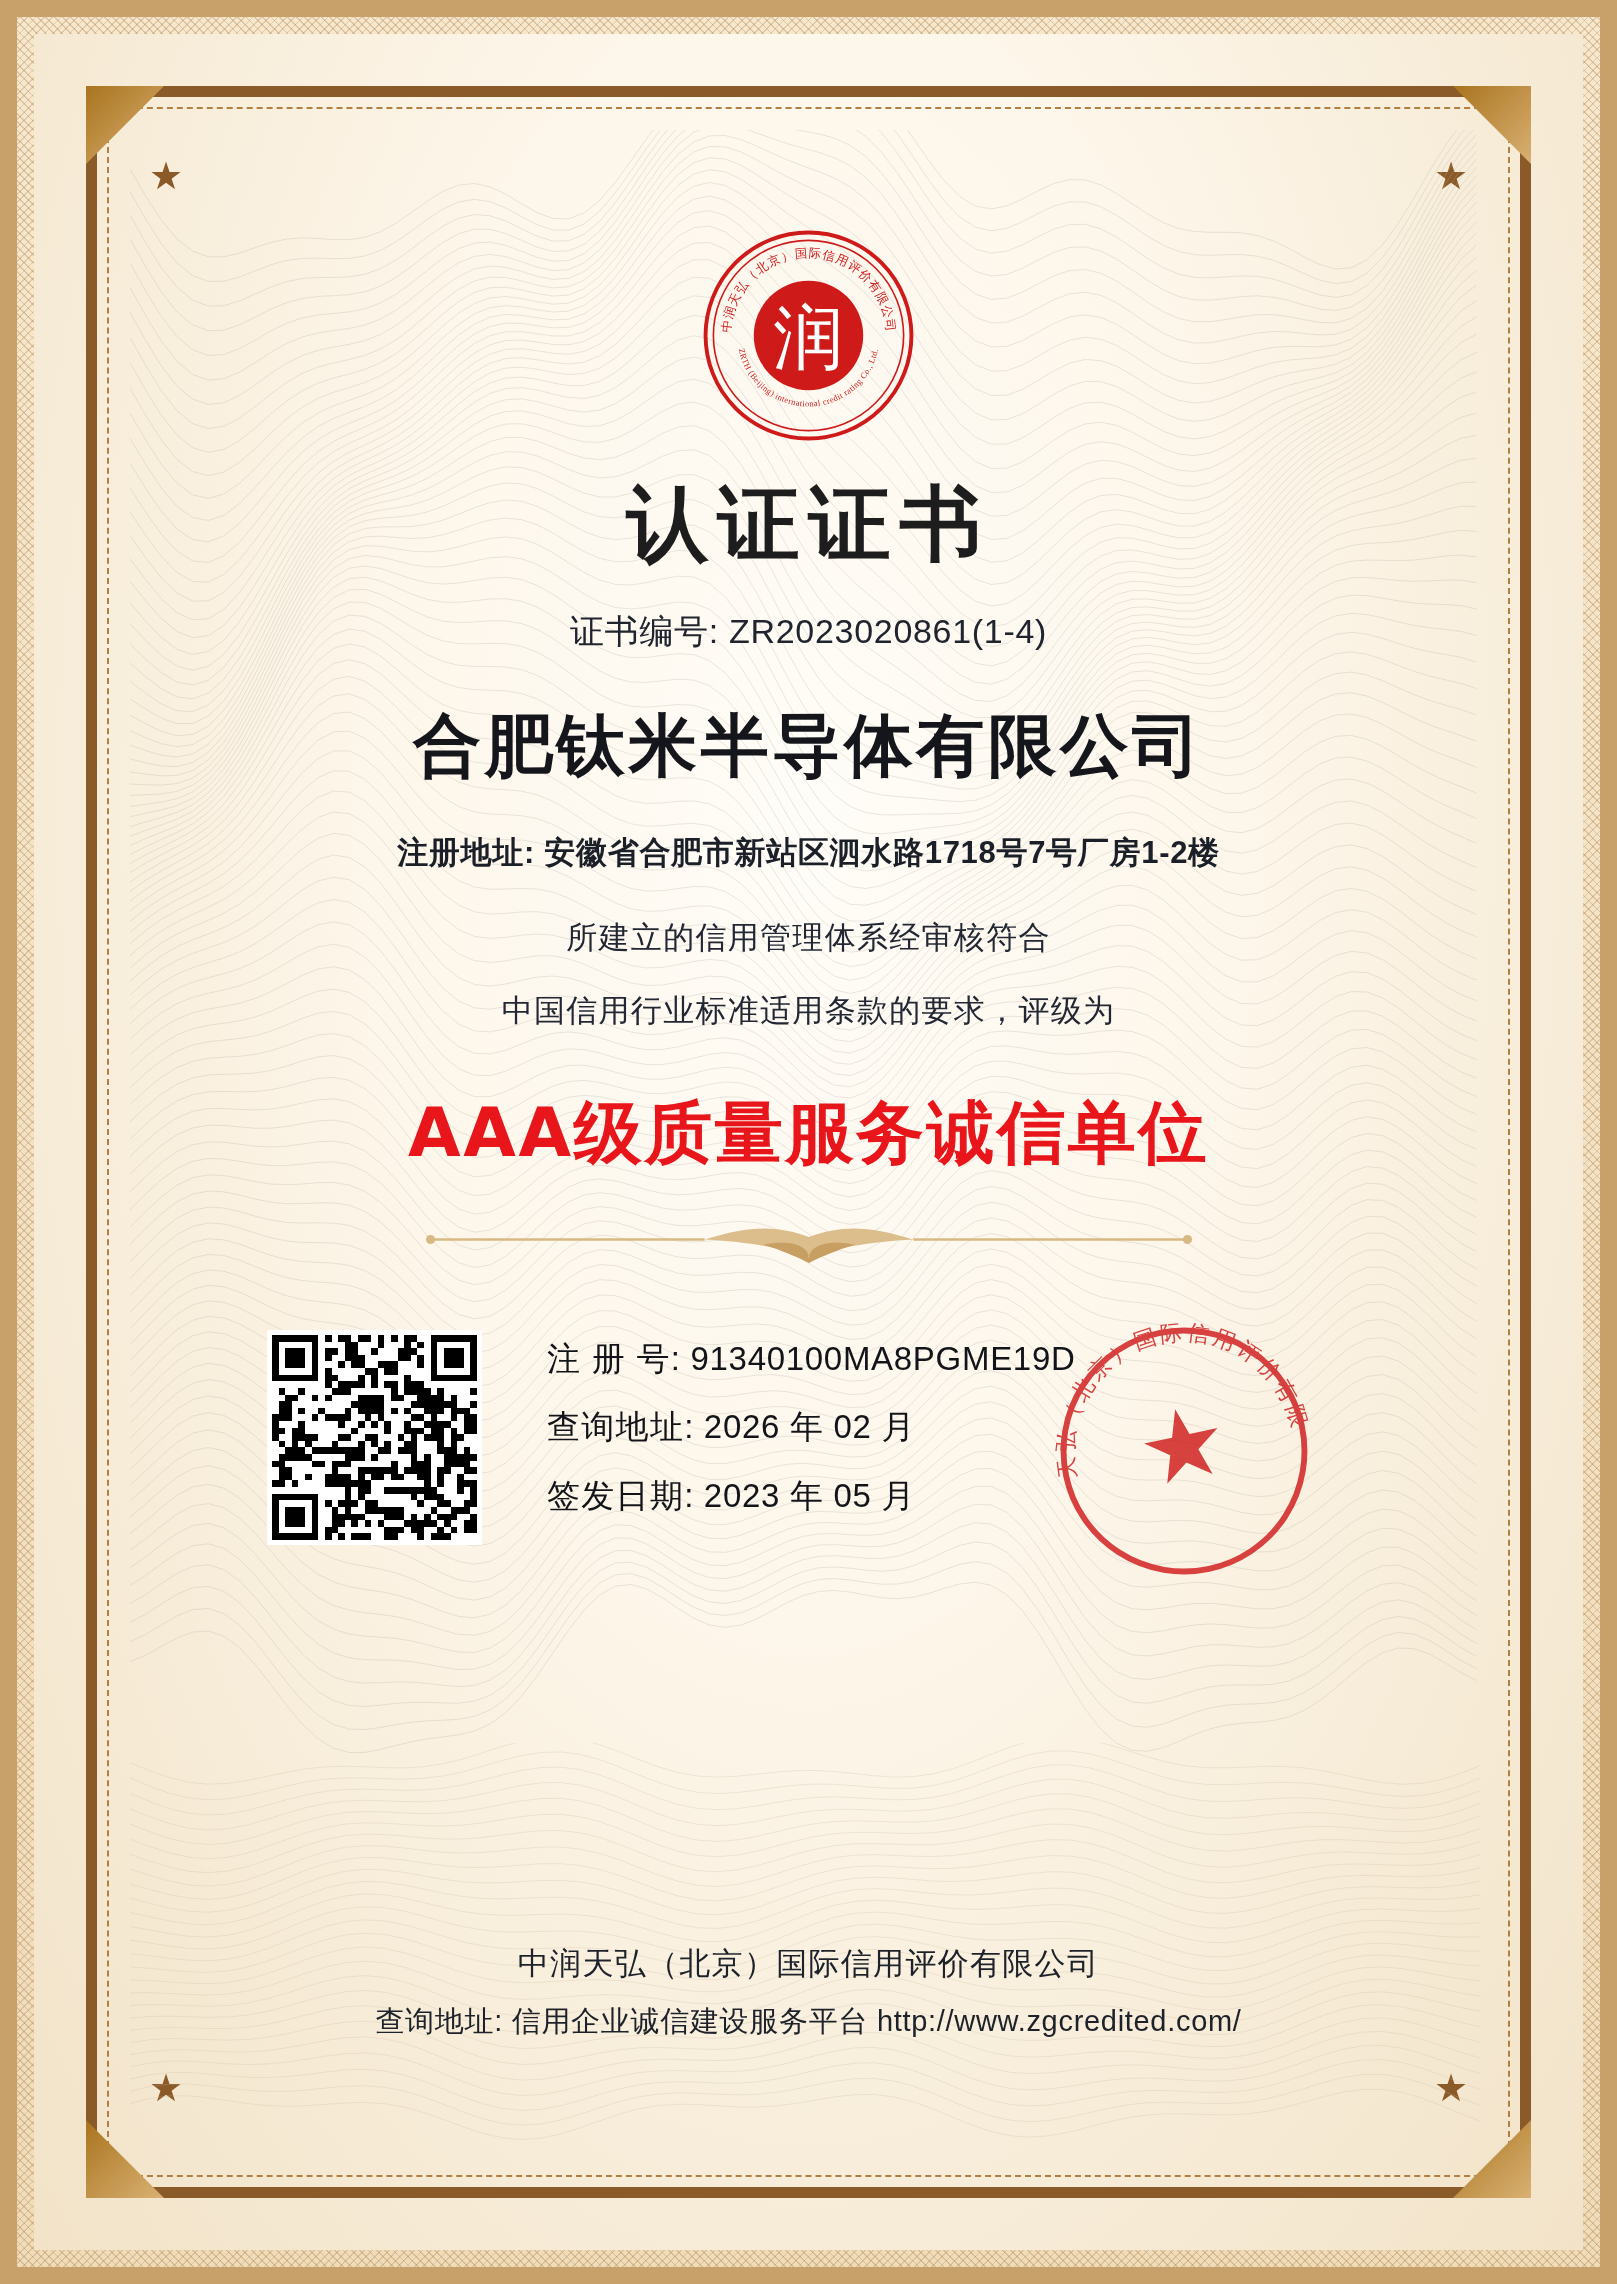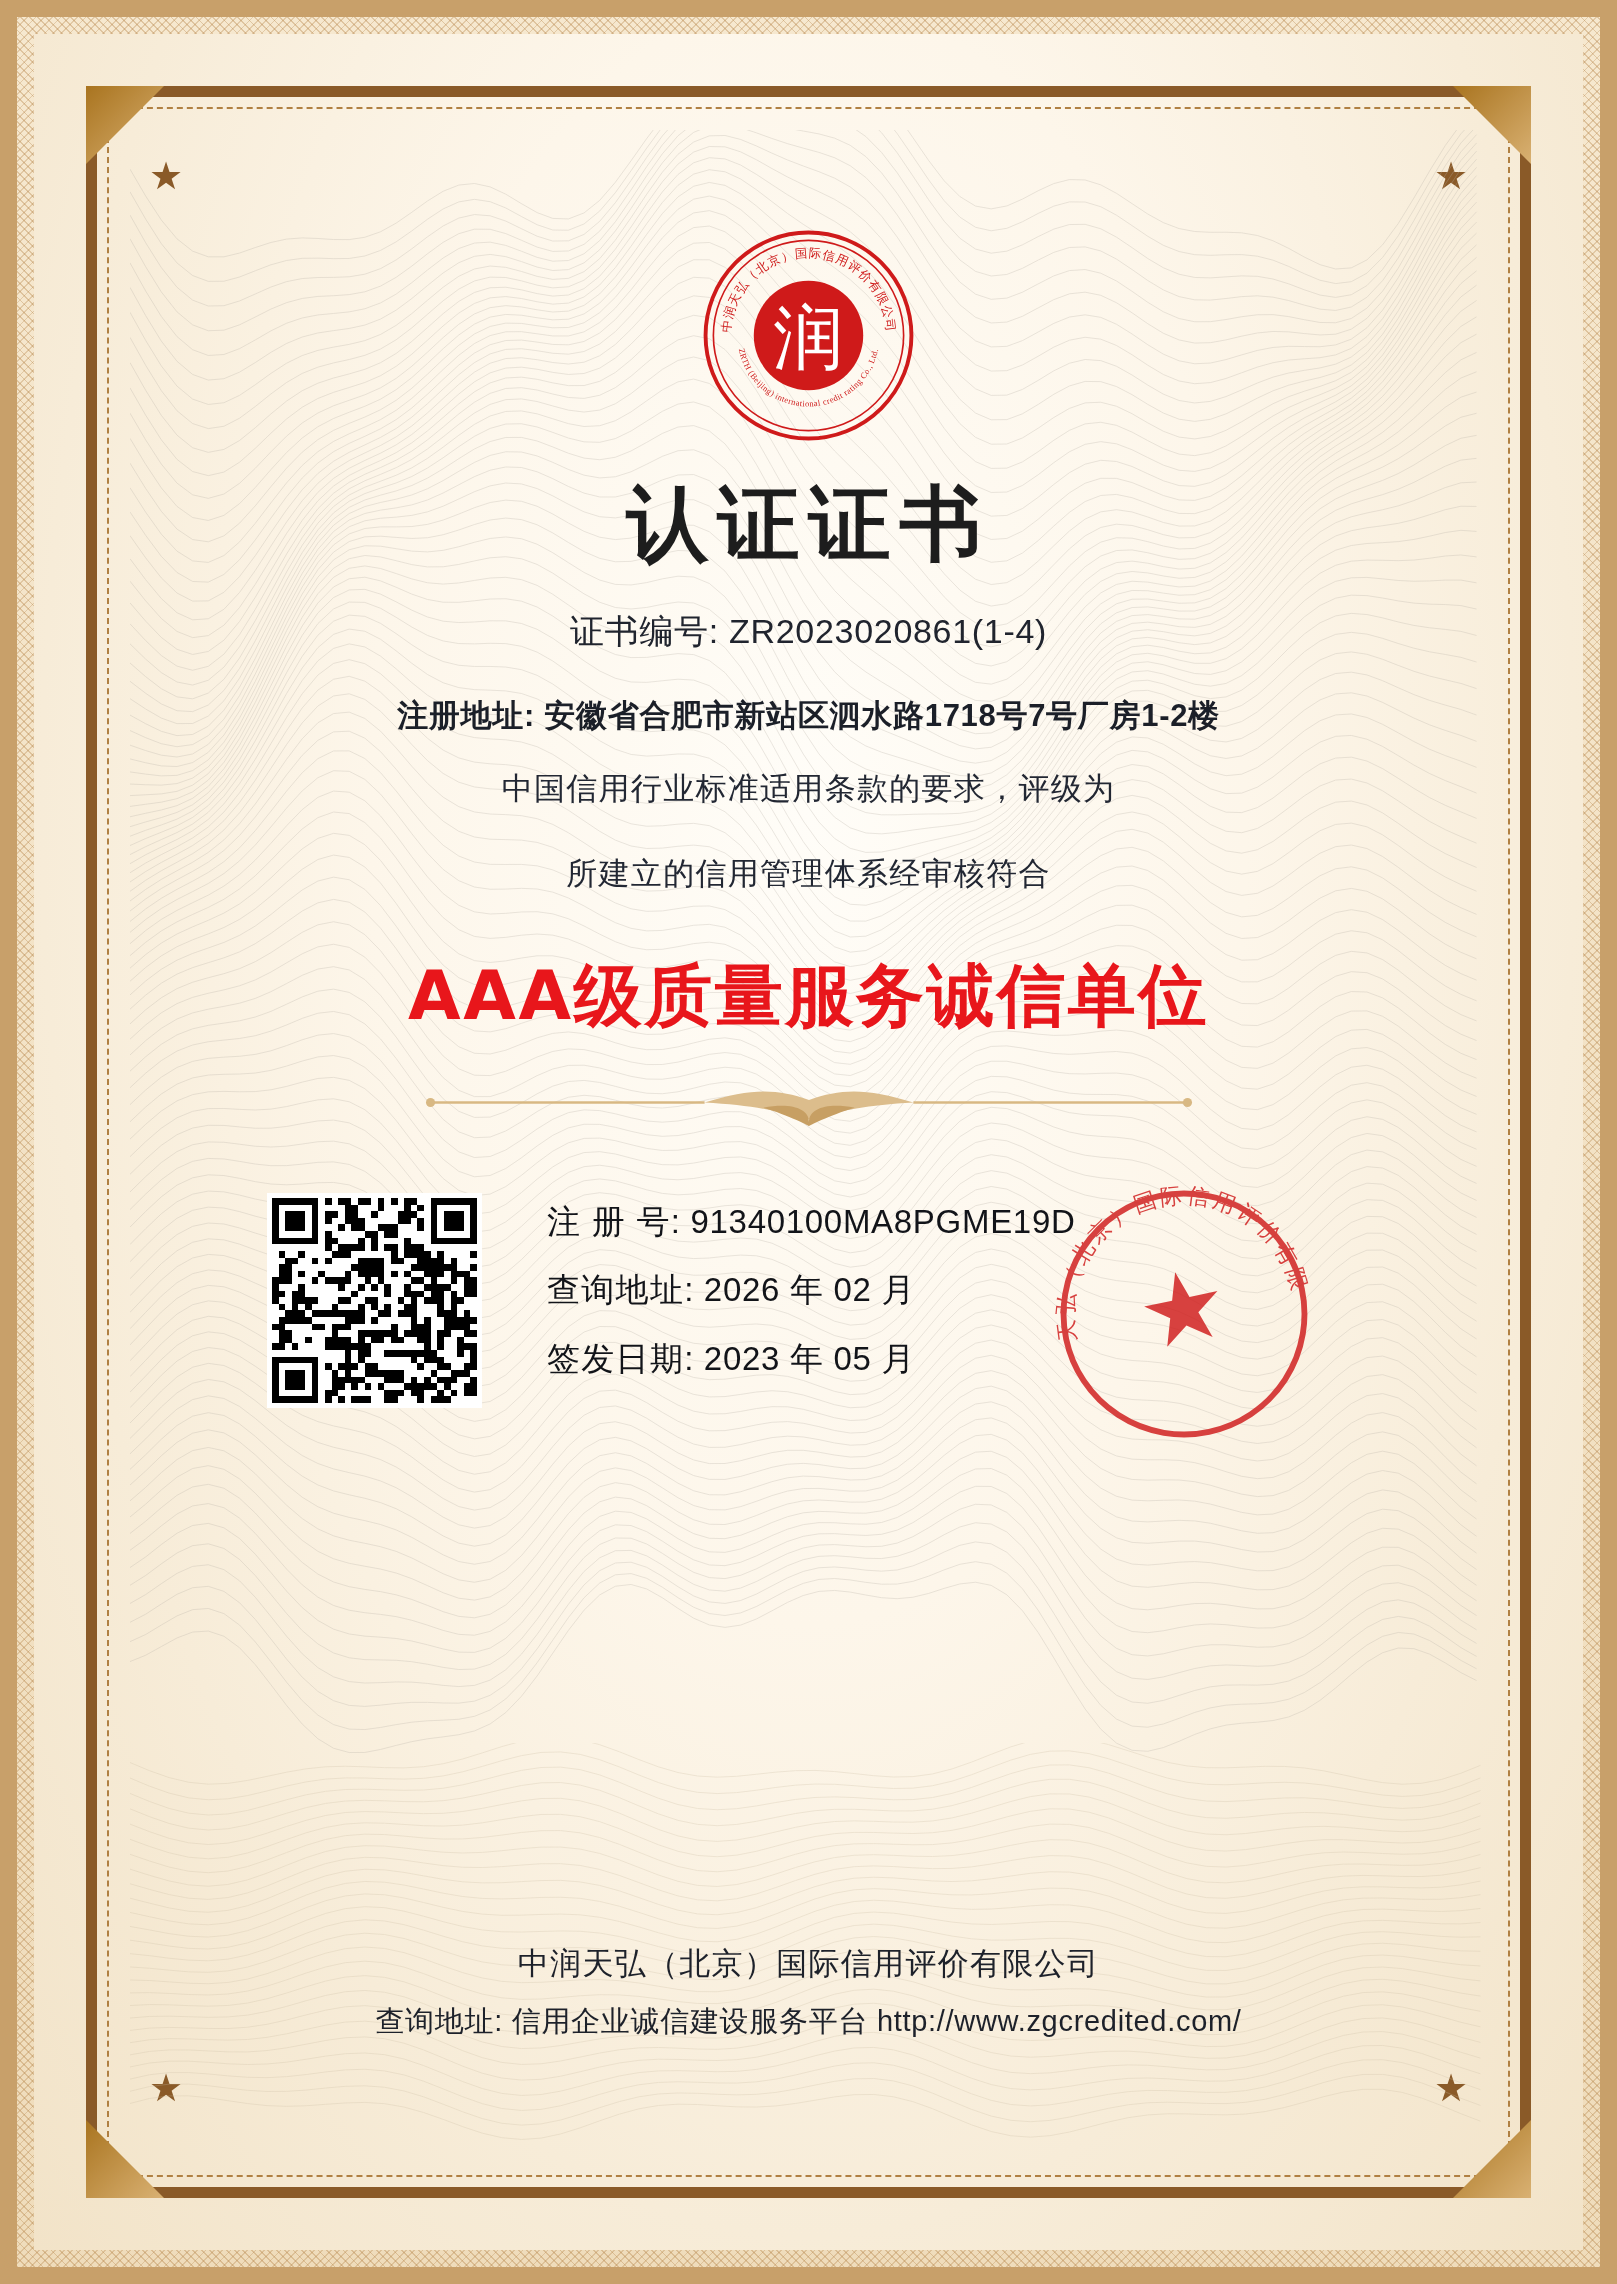--- a/index.html
+++ b/index.html
@@ -394,28 +394,29 @@
       </svg>
     </div>
 
     <div class="title-sub">认证证书</div>
 
     <div class="cert-no">
       <span>证书编号:</span>
       <span>ZR2023020861(1-4)</span>
     </div>
 
+    <div class="company">合肥钛米半导体有限公司</div>
 
     <div class="address">
       <span>注册地址:</span>
       <span>安徽省合肥市新站区泗水路1718号7号厂房1-2楼</span>
     </div>
 
+    <div class="body-line">所建立的信用管理体系经审核符合</div>
     <div class="body-line second">中国信用行业标准适用条款的要求，评级为</div>
-    <div class="body-line">所建立的信用管理体系经审核符合</div>
 
     <div class="grade">AAA级质量服务诚信单位</div>
 
     <div class="divider">
       <svg width="770" height="46" viewBox="0 0 1180 70">
         <line x1="10" y1="22" x2="430" y2="22" stroke="#d8b883" stroke-width="4"></line>
         <line x1="750" y1="22" x2="1170" y2="22" stroke="#d8b883" stroke-width="4"></line>
         <circle cx="10" cy="22" r="7" fill="#d8b883"></circle>
         <circle cx="1170" cy="22" r="7" fill="#d8b883"></circle>
         <path d="M430 22 C 500 0, 540 0, 590 18 C 640 0, 680 0, 750 22 C 680 26, 640 34, 590 48 C 540 34, 500 26, 430 22 Z" fill="#dcbd8c"></path>

